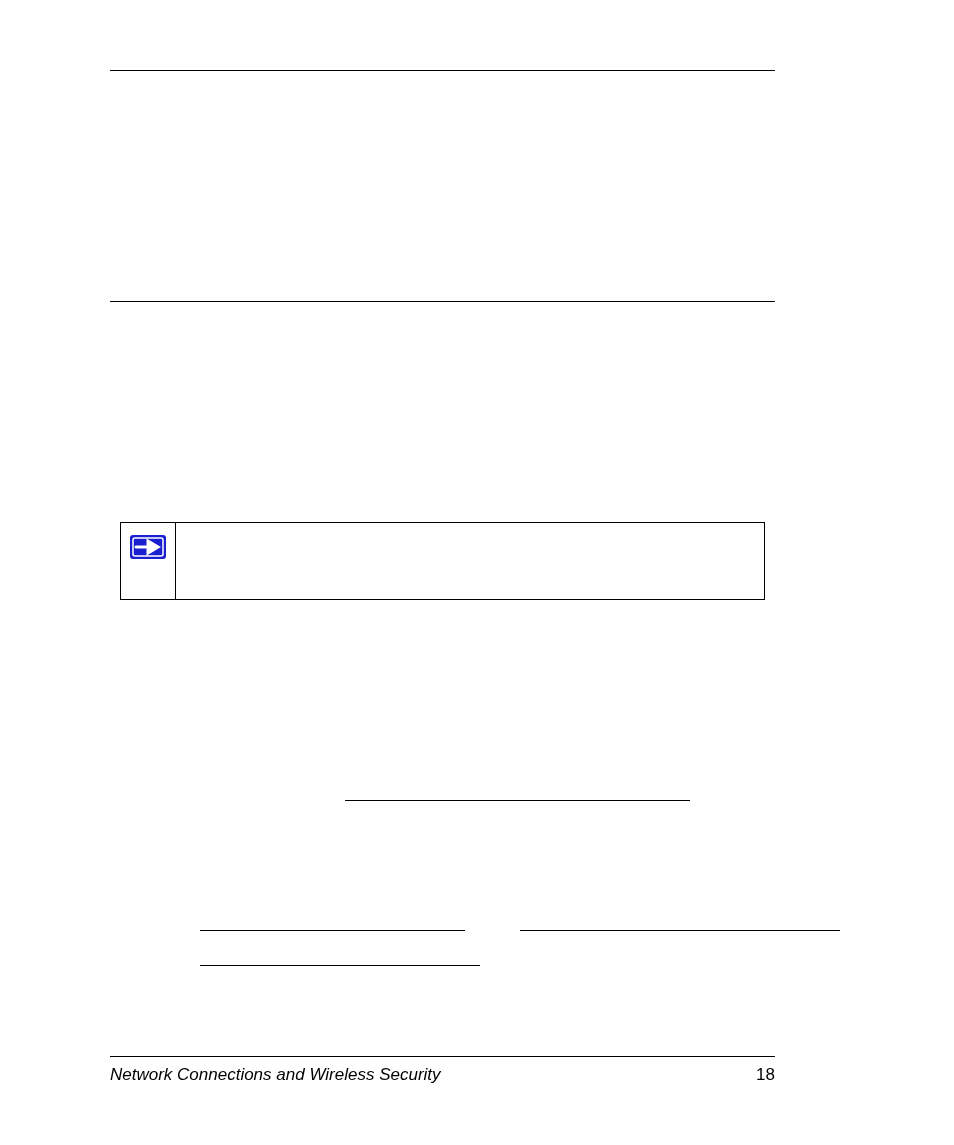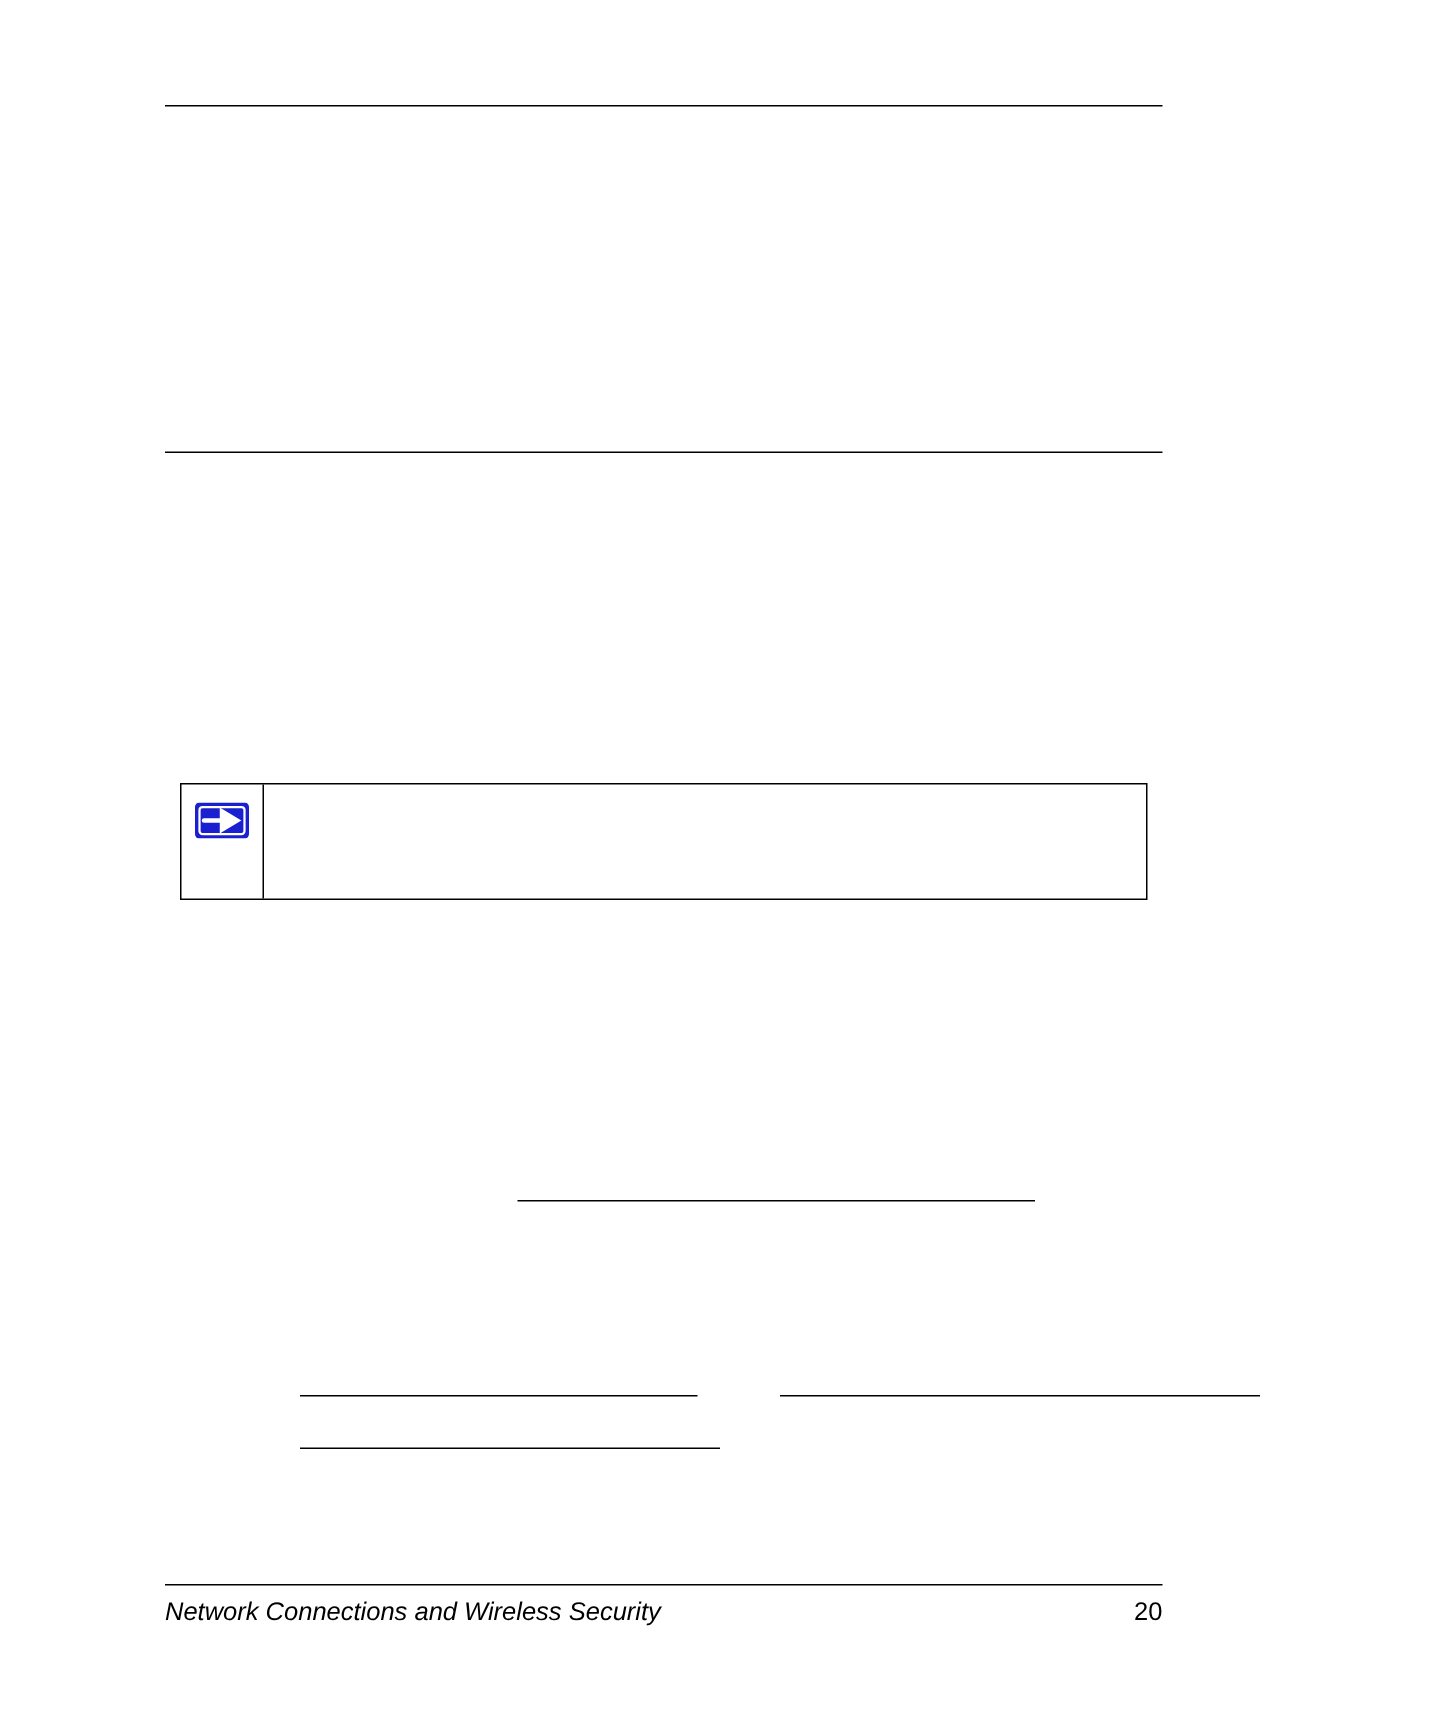--- a/index.html
+++ b/index.html
@@ -119,16 +119,16 @@
     <div class="u1"></div>
     <div class="u2"></div>
     <div class="u3"></div>
     <div class="u4"></div>
   </div>
 
   <div class="footer">
     <div class="footer-rule"></div>
     <div class="footer-row">
       <span>Network Connections and Wireless Security</span>
-      <span class="page-num">20</span>
+      <span class="page-num">18</span>
     </div>
   </div>
 </div>
 
 </body></html>

